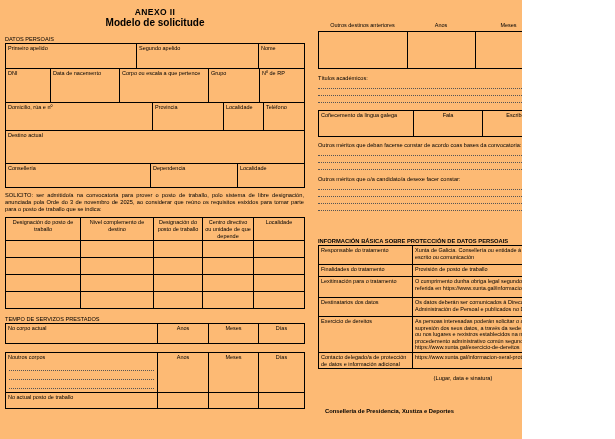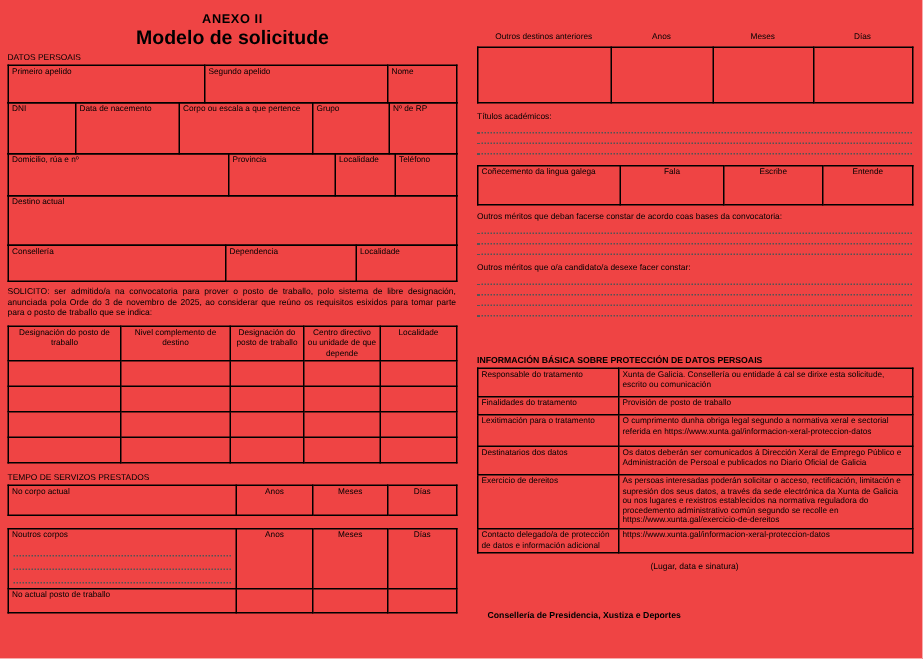--- a/index.html
+++ b/index.html
@@ -1,22 +1,22 @@
 <!DOCTYPE html>
 <html><head>
 <meta charset="utf-8">
 <style>
   * { box-sizing: border-box; margin: 0; padding: 0; }
   html,body { width: 615px; height: 439px; background:#fff; }
   body { font-family:"Liberation Sans", sans-serif; color:#000; -webkit-font-smoothing:antialiased; }
-  .page { position:relative; width:615px; height:439px; background:#ef4444; overflow:hidden; }
+  .page { position:relative; width:522px; height:439px; background:#fdba74; overflow:hidden; }
 
   .title-block { position:absolute; left:0; top:7px; width:310px; text-align:center; }
   .title-1 { font-size:8.5px; font-weight:bold; letter-spacing:.4px; }
-  .title-2 { font-size:13px; font-weight:bold; }
+  .title-2 { font-size:10px; font-weight:bold; }
 
   .col-left  { position:absolute; left:5px;   top:36px; width:299px; }
   .col-right { position:absolute; left:318px; top:22px; width:290px; }
 
   .sec-label { font-size:5.6px; margin-bottom:1px; }
   table { border-collapse:collapse; table-layout:fixed; width:299px; }
   .rt table { width:290px; }
   td { border:1px solid #000; vertical-align:top; padding:1px 2px; font-size:5.5px; line-height:1.2; overflow-wrap:anywhere; }
   .stack { margin-top:-1px; }
   .ctr { text-align:center; }

